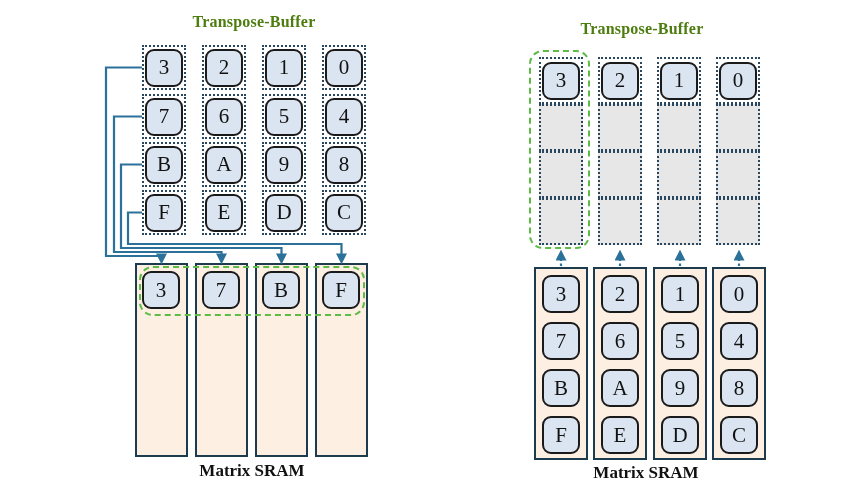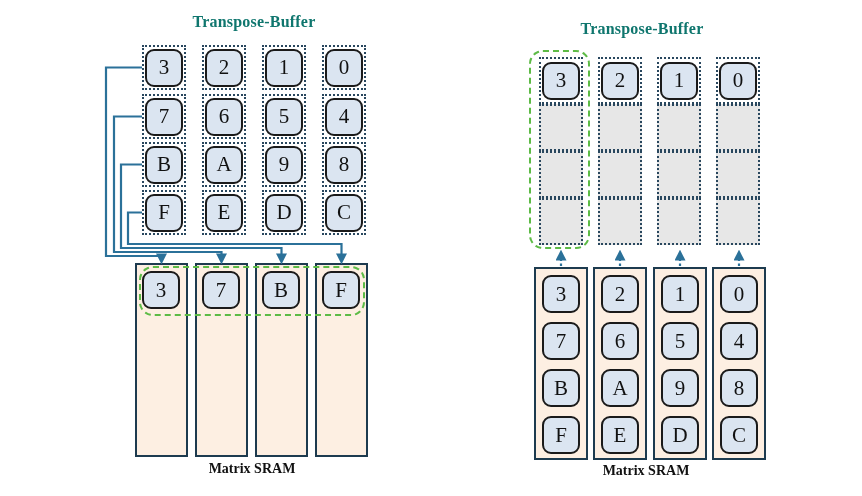--- a/index.html
+++ b/index.html
@@ -10,27 +10,27 @@
     height: 496px;
     background: #ffffff;
     font-family: "Liberation Serif", "DejaVu Serif", serif;
     overflow: hidden;
   }
   .title {
     position: absolute;
     font-weight: bold;
     font-size: 16px;
     text-align: center;
-    color: #0f766e;
+    color: #4d7c0f;
     letter-spacing: 0.2px;
   }
   .sram-label {
     position: absolute;
     font-weight: bold;
-    font-size: 14px;
+    font-size: 17px;
     text-align: center;
     color: #111111;
   }
   
   .cell {
     position: absolute;
     width: 44px;
     height: 45px;
     border: 2px dotted #29475e;
     background: #ffffff;

